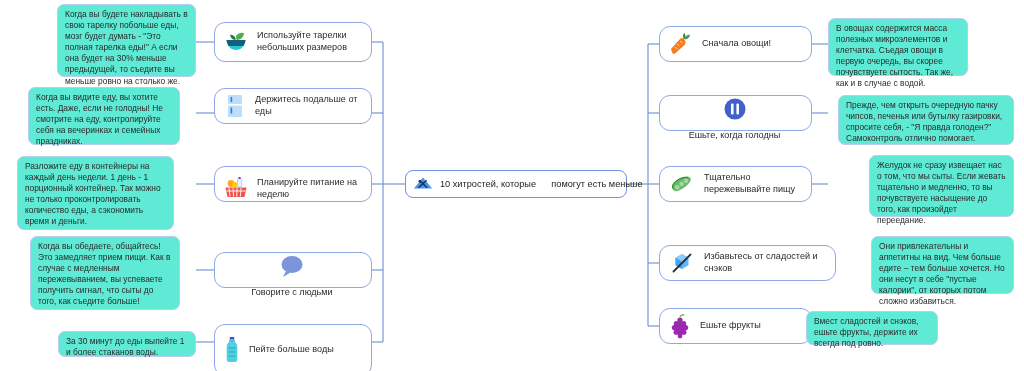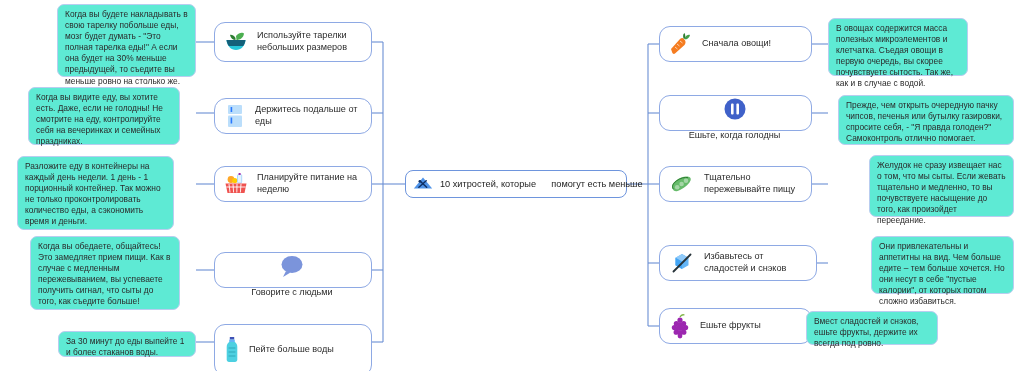--- a/index.html
+++ b/index.html
@@ -122,33 +122,33 @@
       <svg width="26" height="26" viewBox="0 0 26 26">
         <path d="M13 7 C16 3 20 3.5 21 4.5 C20.5 9 16.5 11 13.5 11 Z" fill="#4caf50"></path>
         <path d="M12.5 9 C11 6 8 5.5 7 6 C7.5 9 10 11 12.5 11 Z" fill="#2e7d32"></path>
         <path d="M3.5 11 H22.5 C22 17 18 21 13 21 C8 21 4 17 3.5 11 Z" fill="#26c6da"></path>
         <path d="M3.5 11 H22.5 C22.2 13.4 21.4 15.4 20.2 17 H5.8 C4.6 15.4 3.8 13.4 3.5 11 Z" fill="#14607a"></path>
       </svg>
     </span>
     <span class="label">Используйте тарелки небольших размеров</span>
   </div>
 
-  <div class="node topic" style="left:214px;top:98px;width:158px;height:36px;border-radius:12px;">
+  <div class="node topic" style="left:214px;top:88px;width:158px;height:36px;">
     <span class="ic">
       <svg width="24" height="26" viewBox="0 0 24 26">
         <rect x="5" y="2" width="14" height="9" rx="1" fill="#bbdefb"></rect>
         <rect x="5" y="12.5" width="14" height="11.5" rx="1" fill="#bbdefb"></rect>
         <rect x="7.6" y="4" width="1.6" height="5" fill="#2979ff"></rect>
         <rect x="7.6" y="14.5" width="1.6" height="6" fill="#2979ff"></rect>
       </svg>
     </span>
     <span class="label">Держитесь подальше от еды</span>
   </div>
 
-  <div class="node topic" style="left:214px;top:166px;width:158px;height:36px;">
+  <div class="node topic" style="left:214px;top:166px;width:158px;height:36px;align-items:flex-end;">
     <span class="ic">
       <svg width="26" height="26" viewBox="0 0 26 26">
         <circle cx="8" cy="8.5" r="3.4" fill="#ffa726"></circle>
         <circle cx="11.8" cy="9.6" r="2.6" fill="#ffcc02"></circle>
         <rect x="14.5" y="3.5" width="4.2" height="8.5" rx="1.2" fill="#e3f2fd" stroke="#90caf9" stroke-width=".7"></rect>
         <rect x="15.6" y="2" width="2" height="2" fill="#9c27b0"></rect>
         <path d="M2.5 12.5 H23.5 L21.5 22 H4.5 Z" fill="#ef5350"></path>
         <g stroke="#fff" stroke-width=".9">
           <path d="M6 13 L7 21.5"></path>
             <path d="M10 13 L10.6 21.5"></path>
@@ -226,21 +226,21 @@
         <path d="M5 18.5 C3 16 4 12.5 8 9.5 C12 6.5 17 5 20.5 5.8 C23 6.4 23.6 8.6 21.5 11.4 C19 14.8 13 19 9.5 20 C7 20.7 5.8 19.6 5 18.5 Z" fill="#66bb6a"></path>
         <path d="M5.4 18 C3.6 15.8 4.6 12.8 8.3 10 C12 7.2 16.8 5.9 20 6.6" fill="none" stroke="#2e7d32" stroke-width="1"></path>
         <circle cx="9.2" cy="16.2" r="2.3" fill="#a5d6a7"></circle>
         <circle cx="13.6" cy="13" r="2.3" fill="#a5d6a7"></circle>
         <circle cx="18" cy="9.8" r="2.3" fill="#a5d6a7"></circle>
       </svg>
     </span>
     <span class="label">Тщательно пережевывайте пищу</span>
   </div>
 
-  <div class="node topic" style="left:659px;top:245px;width:158px;height:36px;">
+  <div class="node topic" style="left:659px;top:245px;width:177px;height:36px;">
     <span class="ic">
       <svg width="28" height="26" viewBox="0 0 28 26">
         <path d="M14 4 L20.5 7.8 V15.2 L14 19 L7.5 15.2 V7.8 Z" fill="#64b5f6"></path>
         <path d="M14 4 L20.5 7.8 L14 11.6 L7.5 7.8 Z" fill="#90caf9"></path>
         <path d="M14 11.6 V19 L7.5 15.2 V7.8 Z" fill="#42a5f5"></path>
         <path d="M5.5 21.5 L22.5 4.5" stroke="#263238" stroke-width="1.8" stroke-linecap="round"></path>
       </svg>
     </span>
     <span class="label">Избавьтесь от сладостей и снэков</span>
   </div>

